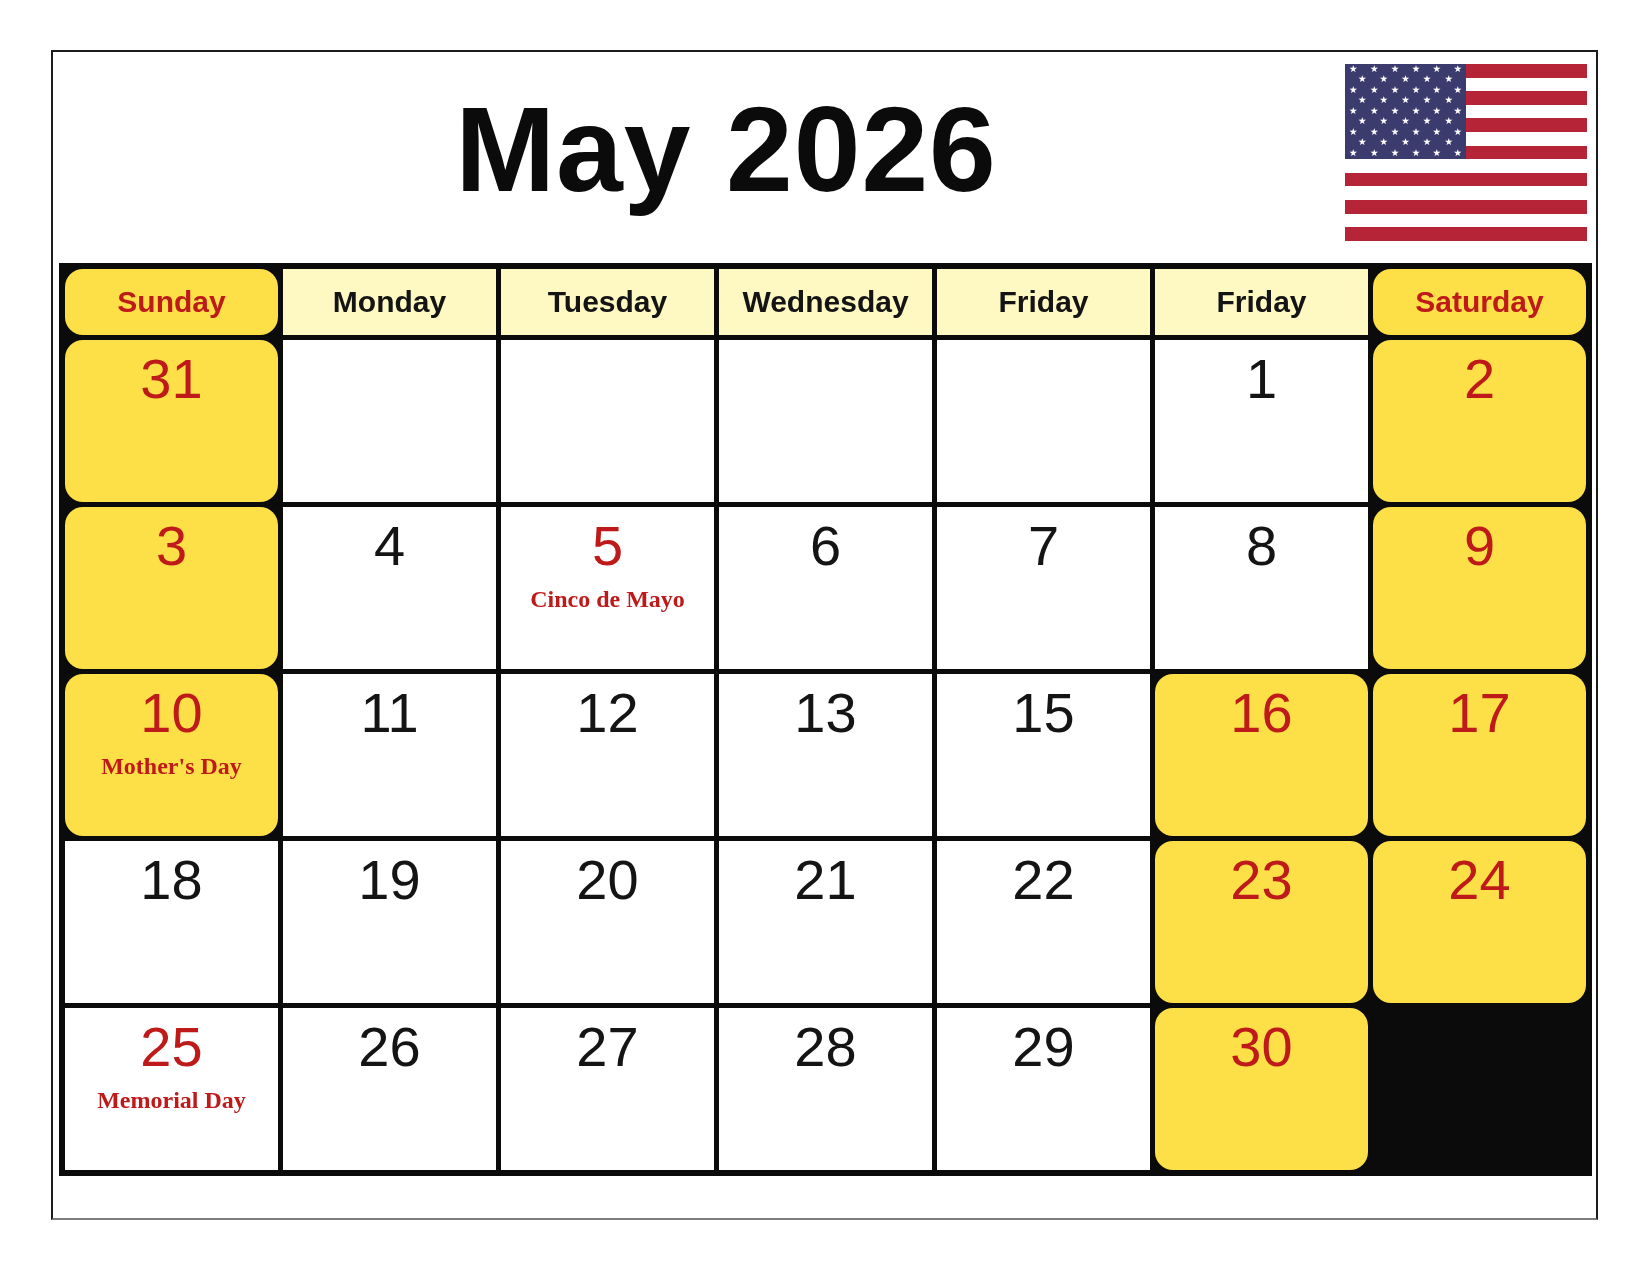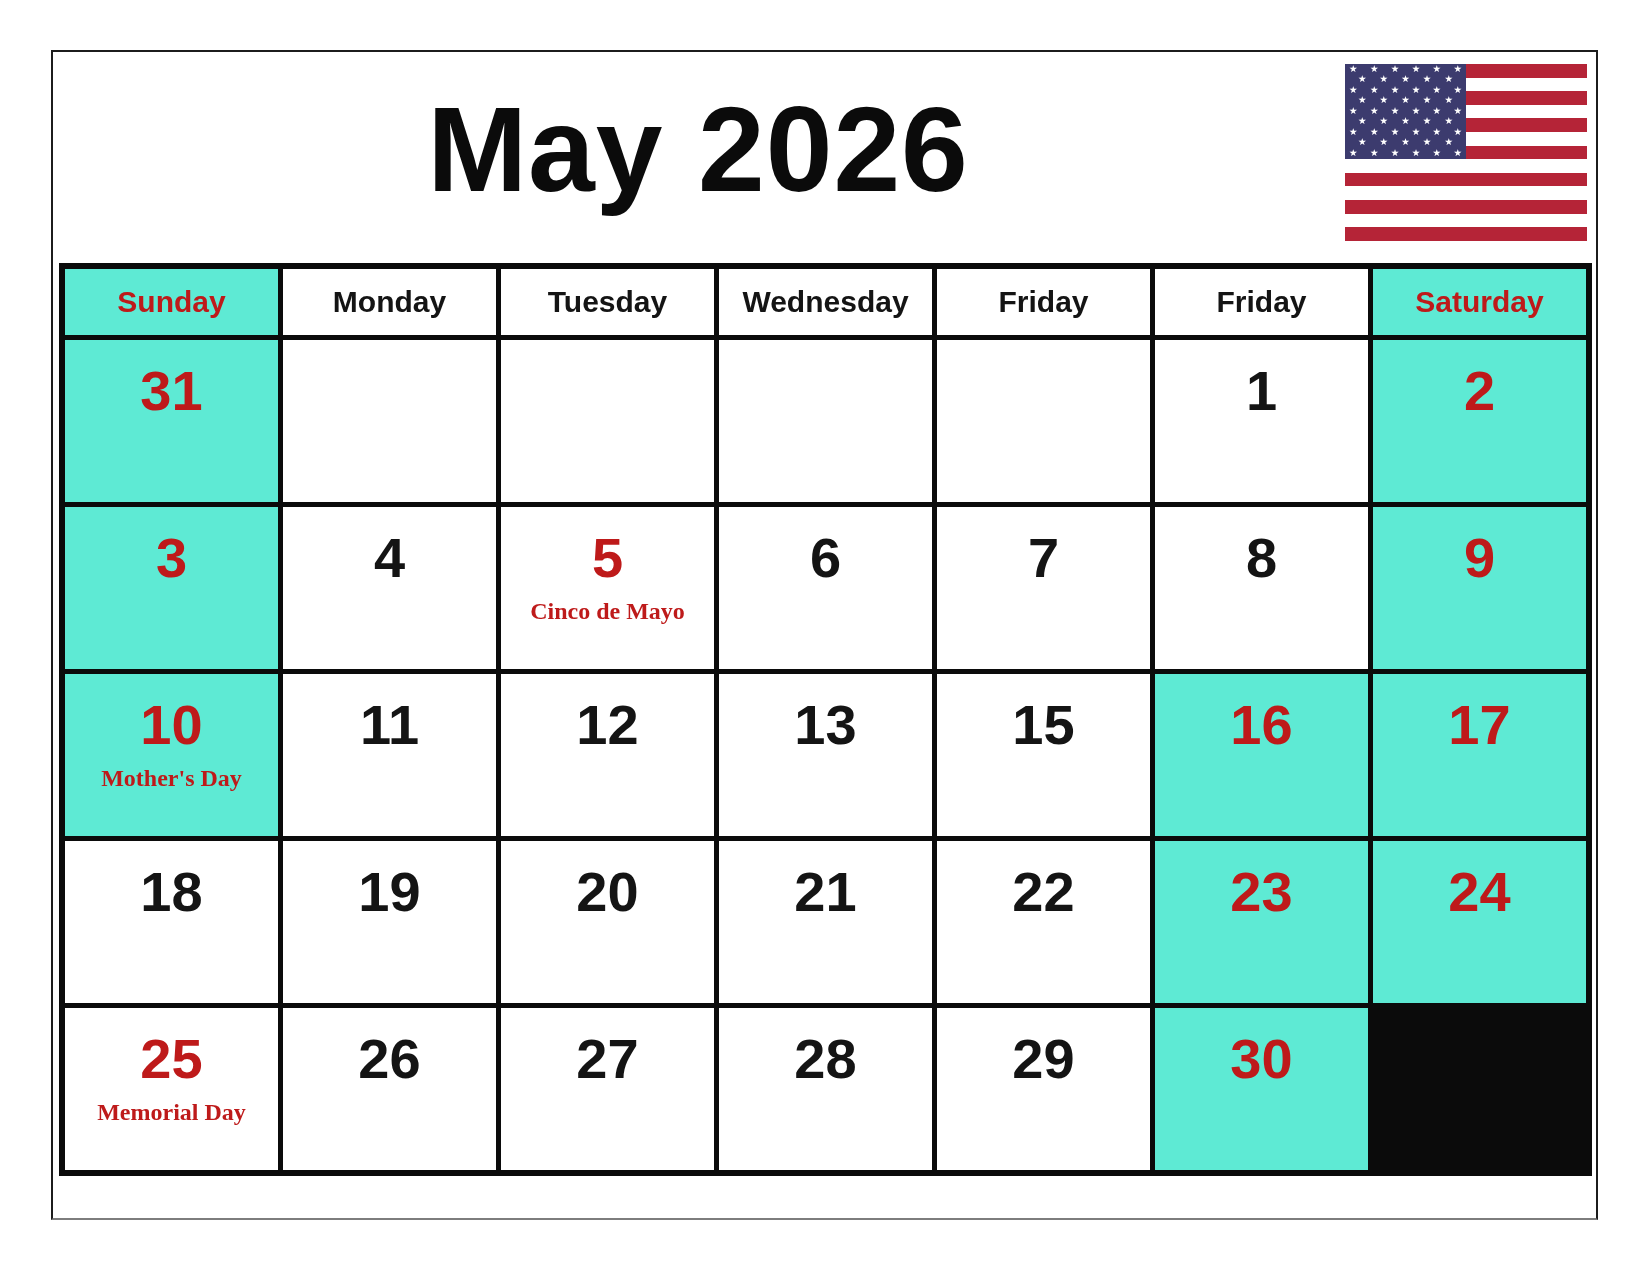--- a/index.html
+++ b/index.html
@@ -1,42 +1,42 @@
 <!DOCTYPE html>
 <html><head>
 <meta charset="utf-8">
 <style>
   html,body{margin:0;padding:0;background:#ffffff;width:1650px;height:1275px;overflow:hidden;
     font-family:"Liberation Sans",sans-serif;-webkit-font-smoothing:antialiased;}
   .page{position:absolute;left:51px;top:50px;width:1547px;height:1170px;background:#ffffff;
     border:2px solid #1c1c1c;border-bottom-color:#7d7d7d;box-sizing:border-box;}
   .title{position:absolute;top:28px;left:0;width:1290px;text-align:center;
     font-size:120px;font-weight:800;color:#0b0b0b;letter-spacing:1px;
-    font-family:"Liberation Sans",sans-serif;}
+    font-family:"Liberation Sans",sans-serif;padding-left:28px;}
   
   .flag{position:absolute;top:12px;right:9px;width:242px;height:177px;
     background:repeating-linear-gradient(to bottom,
       #b52437 0px,#b52437 13.6px,#ffffff 13.6px,#ffffff 27.2px);}
   .canton{position:absolute;left:0;top:0;width:121px;height:95.3px;background:#3c3b6e;
     display:flex;flex-direction:column;justify-content:space-evenly;}
   .star-row{display:flex;justify-content:space-between;padding:0 4px;color:#ffffff;
     font-size:9.5px;line-height:9.5px;height:9.5px;}
   .star-row.short{padding:0 13px;}
   .star-row span{display:block;transform:translateY(-1px);}
   
   .grid{position:absolute;left:6px;top:211px;width:1533px;height:913px;box-sizing:border-box;
     background:#0b0b0b;border:6px solid #0b0b0b;display:grid;
     grid-template-columns:repeat(7,1fr);grid-template-rows:66px repeat(5,1fr);gap:5px;}
-  .hcell{background:#ffffff;display:flex;align-items:center;justify-content:center;
+  .hcell{background:#fef9c3;display:flex;align-items:center;justify-content:center;
     font-size:30px;font-weight:700;color:#141414;}
   .cell{background:#ffffff;text-align:center;padding-top:8px;box-sizing:border-box;}
-  .weekend{background:#5eead4;}
+  .weekend{background:#fde047;border-radius:18px;}
   .red{color:#be1a1a;}
-  .date-num{font-size:56px;line-height:1.12;font-weight:700;color:#141414;
-    font-family:"Liberation Sans",sans-serif;margin-top:12px;}
+  .date-num{font-size:56px;line-height:1.12;font-weight:400;color:#141414;
+    font-family:"Liberation Sans",sans-serif;}
   .date-num.red{color:#be1a1a;}
   .holiday{font-size:24px;font-weight:700;color:#be1a1a;margin-top:8px;
     font-family:Liberation Serif, serif;}
   
   .footer{position:absolute;left:0;bottom:10px;width:100%;text-align:center;}
   .footer a{color:#1717c4;font-size:30px;text-decoration:underline;
     font-family:"Liberation Sans",sans-serif;}
 </style>
 </head>
 <body>

